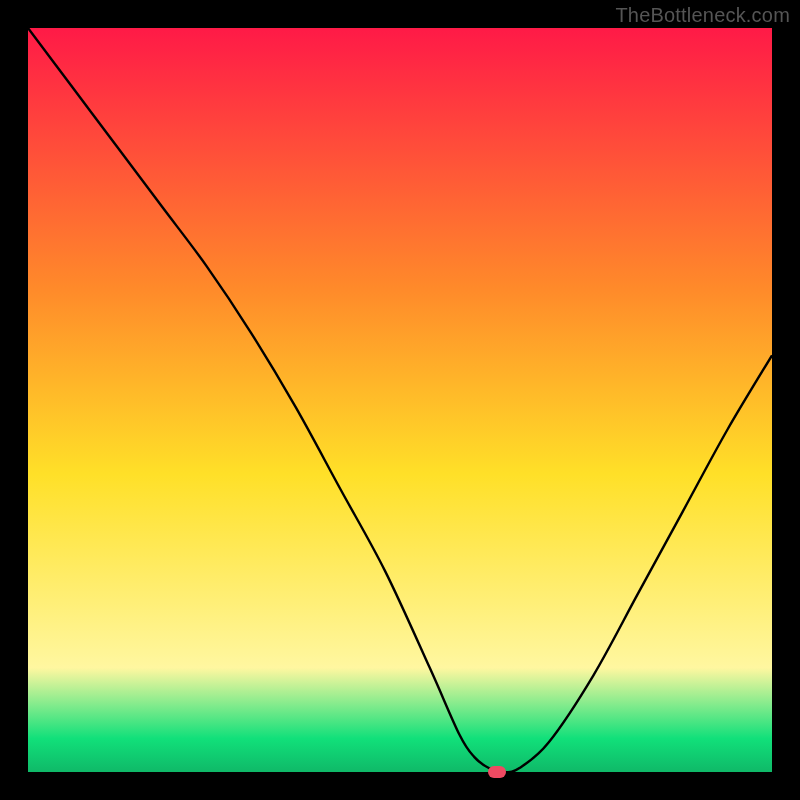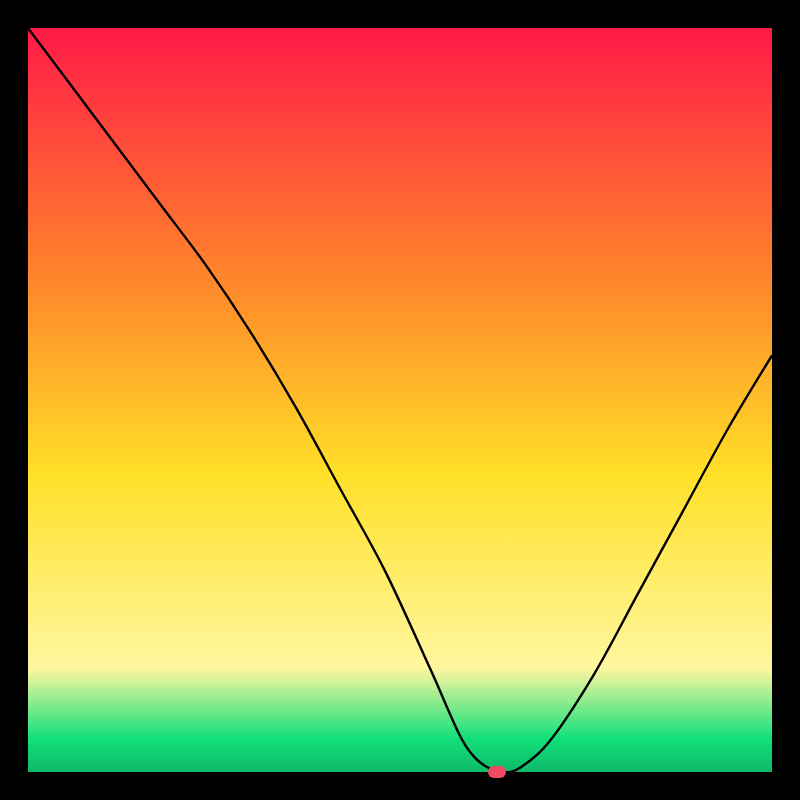--- a/index.html
+++ b/index.html
@@ -46,20 +46,21 @@
     background: #ee4a62;
     border-radius: 6px;
     transform: translate(-50%, -50%);
     z-index: 4;
   }
 </style>
 </head>
 <body>
 
 <div class="frame">
+  <div class="watermark">TheBottleneck.com</div>
   <div class="plot-area">
     <svg id="bg-svg" width="744" height="744">
       <defs>
         <linearGradient id="bg-grad" x1="0" y1="0" x2="0" y2="1">
             <stop offset="0%" stop-color="#ff1a47"></stop>
             <stop offset="35%" stop-color="#ff8a2a"></stop>
             <stop offset="60%" stop-color="#ffe028"></stop>
             <stop offset="86%" stop-color="#fff7a0"></stop>
             <stop offset="95.5%" stop-color="#11e07a"></stop>
             <stop offset="100%" stop-color="#0fb968"></stop>

